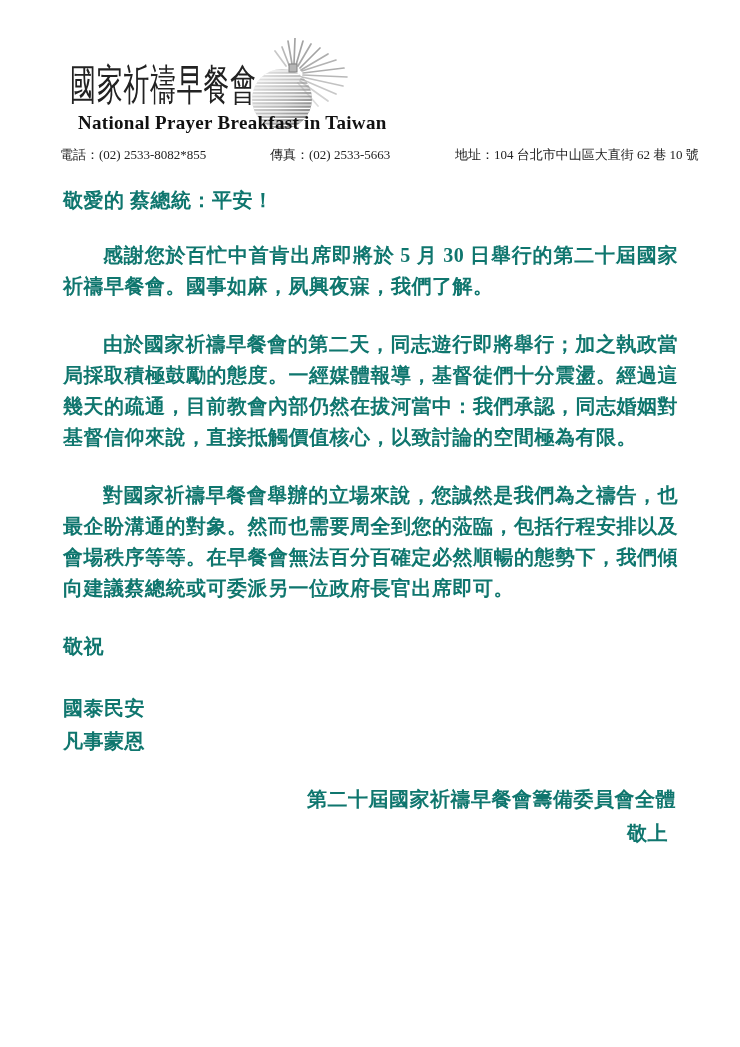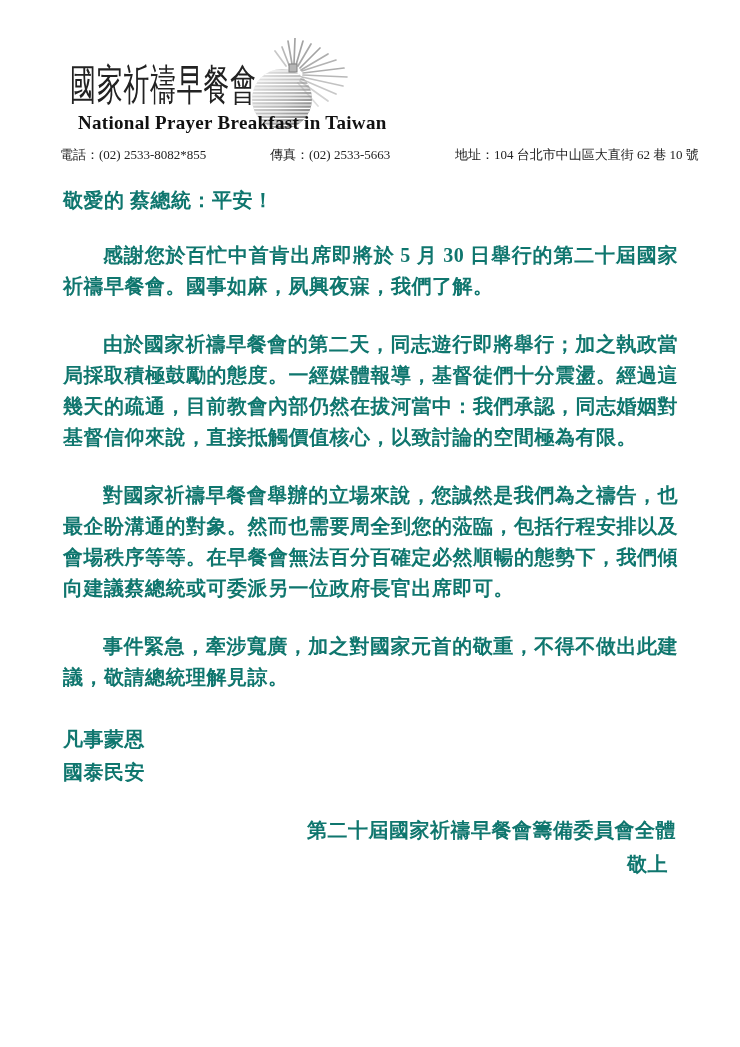--- a/index.html
+++ b/index.html
@@ -143,25 +143,25 @@
     <span class="address">地址：104 台北市中山區大直街 62 巷 10 號</span>
   </div>
 </div>
 
 <div class="letter-body">
   <div class="salutation">敬愛的 蔡總統：平安！</div>
 
   <p class="para">感謝您於百忙中首肯出席即將於 5 月 30 日舉行的第二十屆國家祈禱早餐會。國事如麻，夙興夜寐，我們了解。</p>
   <p class="para">由於國家祈禱早餐會的第二天，同志遊行即將舉行；加之執政當局採取積極鼓勵的態度。一經媒體報導，基督徒們十分震盪。經過這幾天的疏通，目前教會內部仍然在拔河當中：我們承認，同志婚姻對基督信仰來說，直接抵觸價值核心，以致討論的空間極為有限。</p>
   <p class="para">對國家祈禱早餐會舉辦的立場來說，您誠然是我們為之禱告，也最企盼溝通的對象。然而也需要周全到您的蒞臨，包括行程安排以及會場秩序等等。在早餐會無法百分百確定必然順暢的態勢下，我們傾向建議蔡總統或可委派另一位政府長官出席即可。</p>
-  <p class="para">事件緊急，牽涉寬廣，加之對國家元首的敬重，不得不做出此建議，敬請總統理解見諒。</p>
 
+  <div class="closing-phrase">敬祝</div>
 
   <div class="blessings">
+    <div class="blessing-line">國泰民安</div>
     <div class="blessing-line">凡事蒙恩</div>
-    <div class="blessing-line">國泰民安</div>
   </div>
 
   <div class="signature-block">
     <div class="signature-line">第二十屆國家祈禱早餐會籌備委員會全體</div>
     <div class="signoff">敬上</div>
   </div>
 </div>
 
 </body></html>

